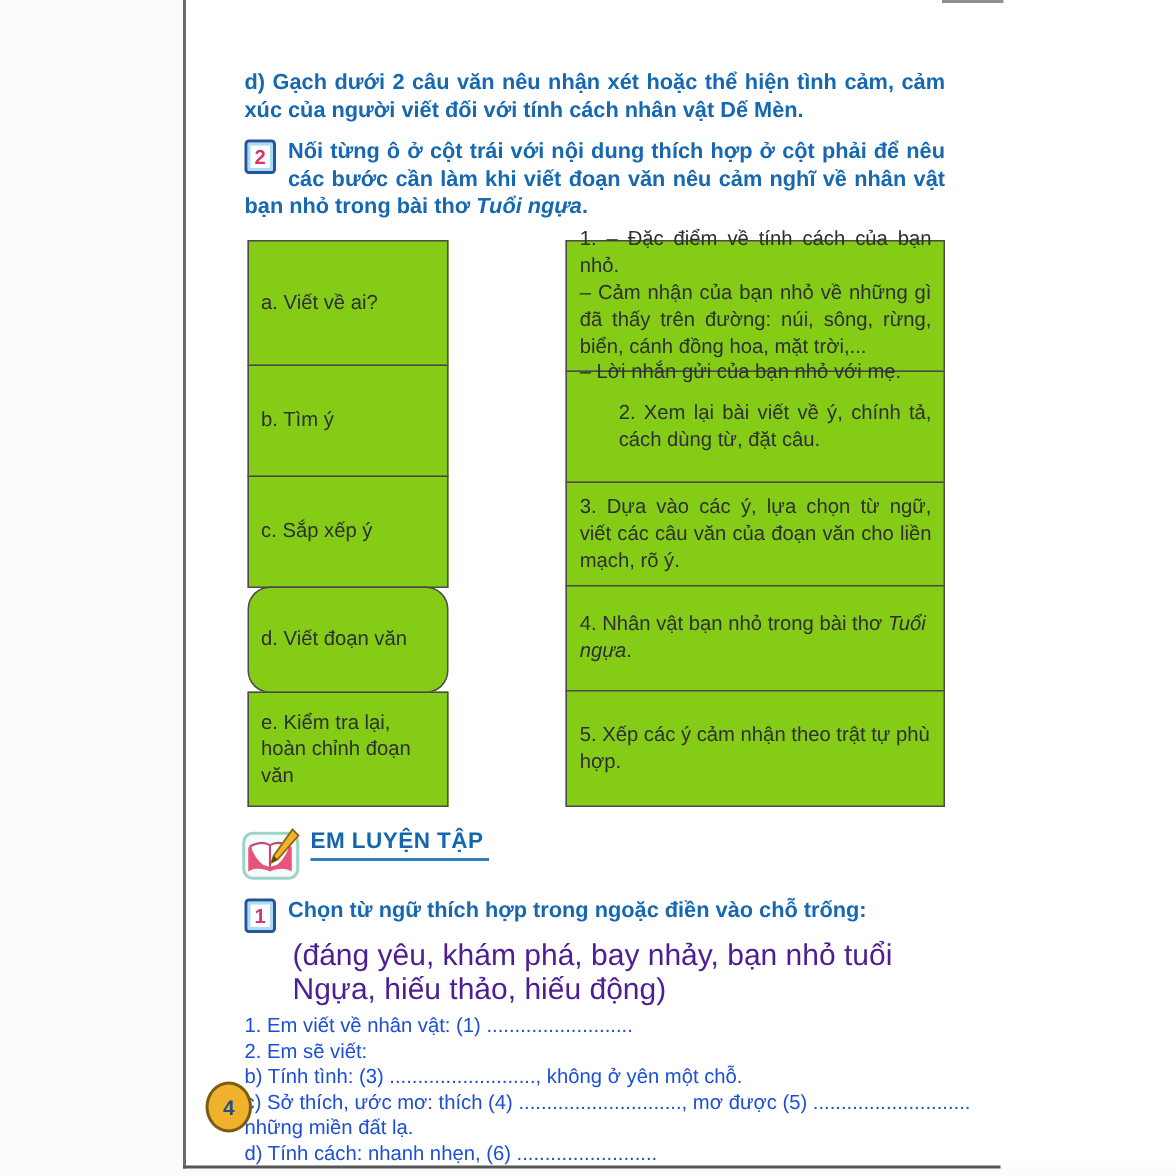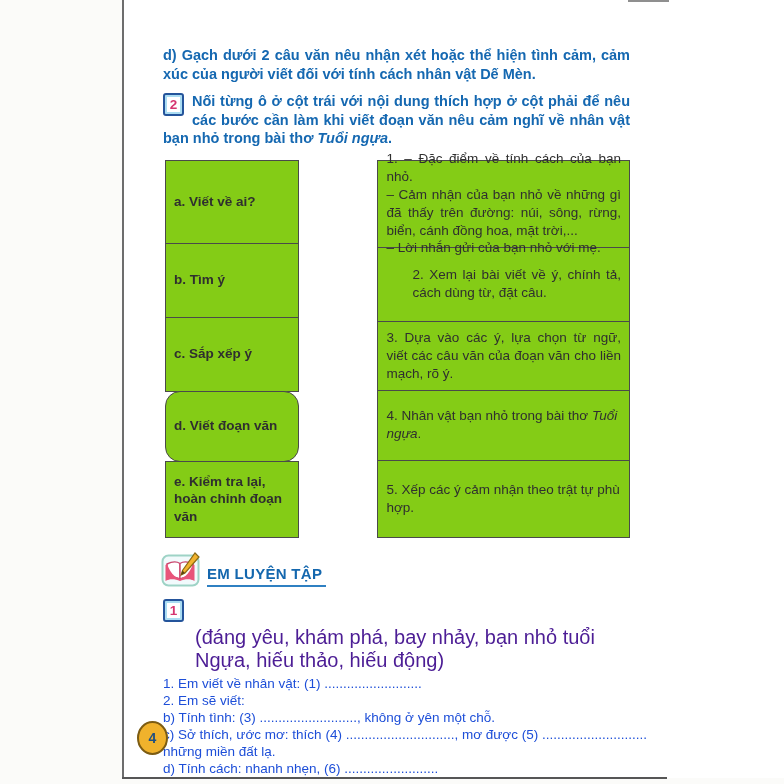--- a/index.html
+++ b/index.html
@@ -24,21 +24,21 @@
     float:left;width:17px;height:19px;margin:1px 8px 0 0;
     background:#ffffff;border:2px solid #24549b;border-radius:3px;
     box-shadow:inset 0 0 0 2px #aadcf2;
     color:#d63570;font-size:13.5px;font-weight:bold;
     display:flex;align-items:center;justify-content:center;
   }
   .task .it{font-style:italic;}
 
   
   .match{display:flex;margin-top:12px;}
-  .col-left{width:140px;margin-left:2px;font-weight:bold;}
+  .col-left{width:140px;margin-left:2px;}
   .col-right{width:263px;margin-left:78px;}
   .cell{
     background:#84cc16;border:1px solid #4a4a4a;margin-top:-1px;
     padding:6px 8px;box-sizing:border-box;
     display:flex;flex-direction:column;justify-content:center;
     color:#2f2f2f;font-size:13.5px;line-height:1.3;
   }
   .cell:first-child{margin-top:0;}
   .col-left .cell:nth-child(1){height:84px;}
   .col-left .cell:nth-child(2){height:75px;}
@@ -48,21 +48,21 @@
   .col-right .cell:nth-child(1){height:88px;}
   .col-right .cell:nth-child(2){height:75px;padding-left:34px;}
   .col-right .cell:nth-child(3){height:70px;}
   .col-right .cell:nth-child(4){height:71px;}
   .col-right .cell:nth-child(5){height:78px;}
   .cell p{margin:0;text-align:justify;line-height:1.32;}
   .cell p.last{text-align:left;}
   .cell .it{font-style:italic;}
 
   
-  .banner{display:flex;align-items:flex-end;margin:14px 0 10px -2px;}
+  .banner{display:flex;align-items:flex-start;margin:14px 0 10px -2px;}
   .banner svg{display:block;margin-right:4px;}
   .banner-label{
     color:#1467ae;font-weight:bold;font-size:15px;letter-spacing:.3px;
     border-bottom:2px solid #2f80c2;padding:0 4px 3px 0;margin-bottom:1px;
   }
 
   .task1{margin-top:2px;}
   .word-bank{color:#4c1d95;font-size:20px;margin:4px 0 3px 32px;}
 
   .fill{color:#1d4ed8;font-size:13.5px;line-height:17px;width:520px;}
@@ -140,20 +140,21 @@
       <path d="M4.5 13 L6 12 C11 25 16 25 19 27 L19 29 C14 26.5 8 26.5 4.5 29 Z" fill="#e8547a"></path>
       <path d="M33.5 13 L32 12 C27 25 22 25 19 27 L19 29 C24 26.5 30 26.5 33.5 29 Z" fill="#e8547a"></path>
       <polygon points="34,1 38,5 24,21 20,23 21.5,18.5" fill="#f2b32e" stroke="#8a6a14" stroke-width="1.2"></polygon>
       <polygon points="21.5,18.5 24,21 20,23" fill="#5a4410"></polygon>
     </svg>
     <span class="banner-label">EM LUYỆN TẬP</span>
   </div>
 
   <div class="task task1 clearfix">
     <span class="num-badge">1</span>
+    <span class="blue">Chọn từ ngữ thích hợp trong ngoặc điền vào chỗ trống:</span>
   </div>
 
   <div class="word-bank">(đáng yêu, khám phá, bay nhảy, bạn nhỏ tuổi Ngựa, hiếu thảo, hiếu động)</div>
 
   <div class="fill">
     <div class="fill-line">1. Em viết về nhân vật: (1) ..........................</div>
     <div class="fill-line">2. Em sẽ viết:</div>
     <div class="fill-line">b) Tính tình: (3) .........................., không ở yên một chỗ.</div>
     <div class="fill-line">c) Sở thích, ước mơ: thích (4) ............................., mơ được (5) ............................</div>
     <div class="fill-line">những miền đất lạ.</div>

